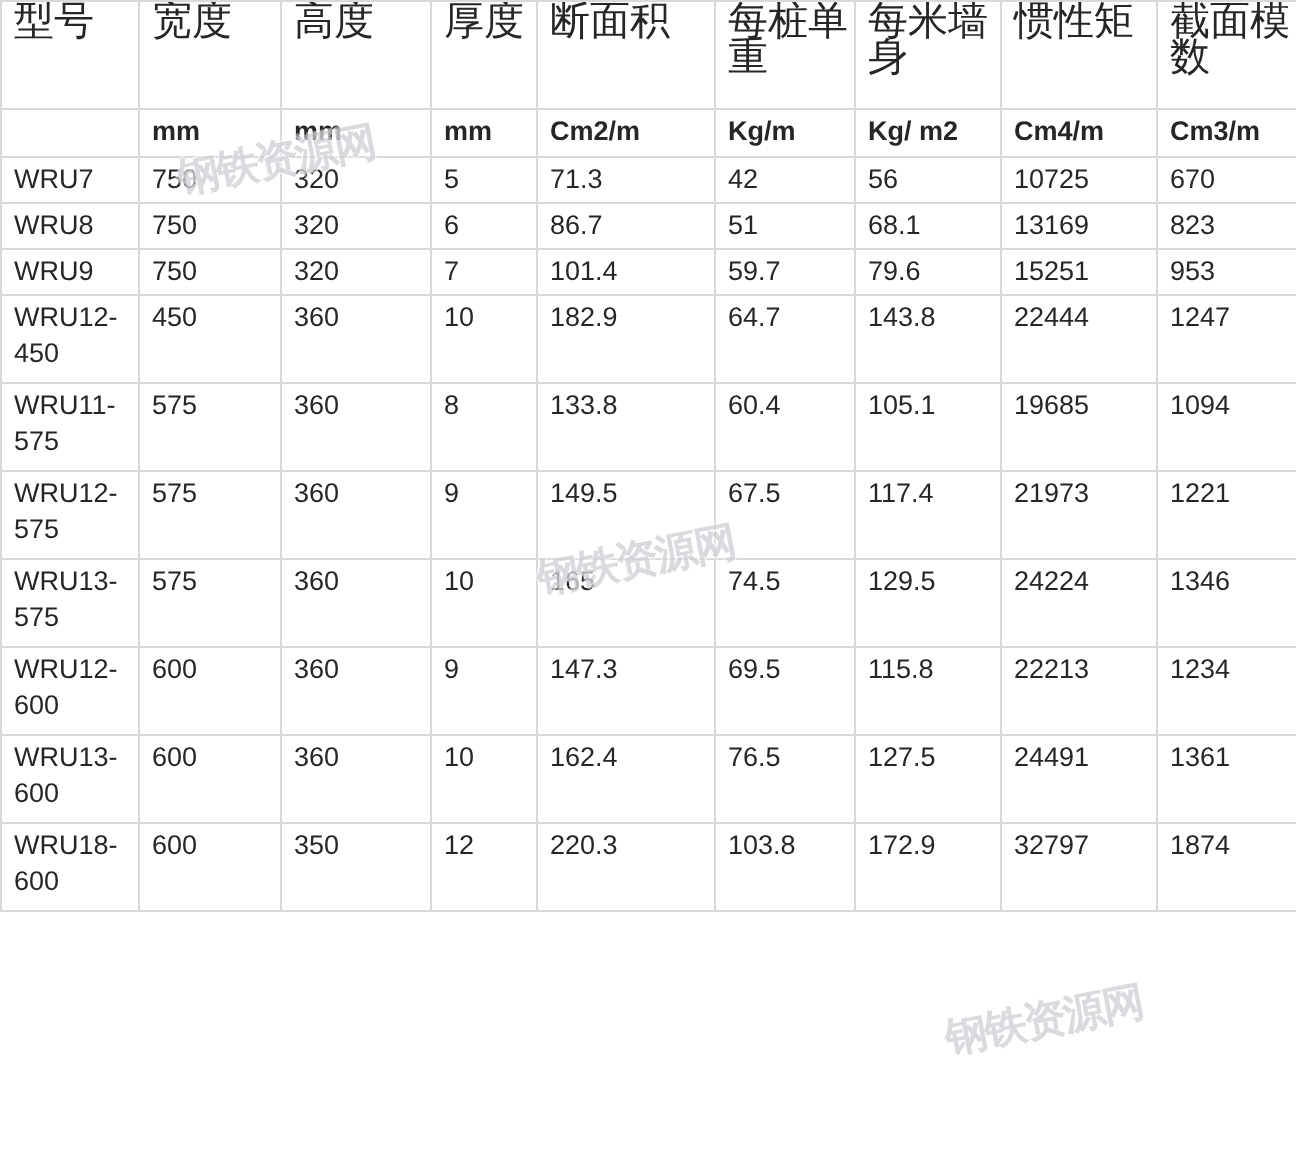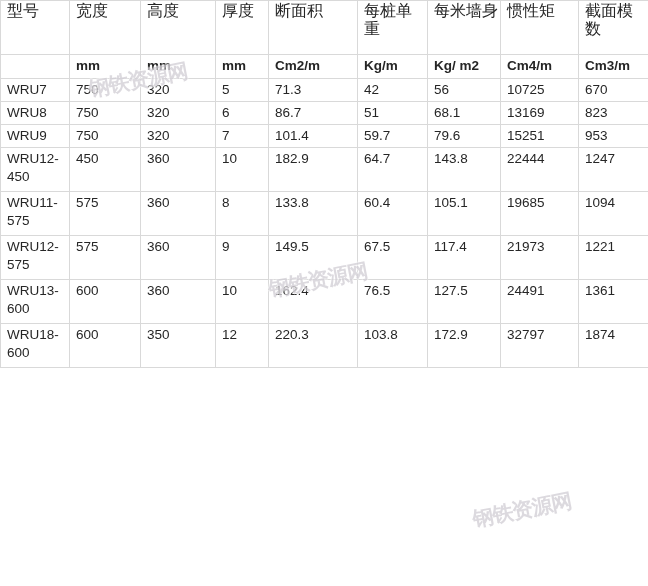--- a/index.html
+++ b/index.html
@@ -42,21 +42,21 @@
     font-size: 13.5px;
     line-height: 17px;
     word-wrap: break-word;
     overflow: hidden;
   }
   #spec-table tr.hdr-cn td {
     height: 18px;
     line-height: 18px;
     padding-top: 1px;
     padding-bottom: 16px;
-    font-size: 16px;
+    font-size: 20px;
   }
   #spec-table tr.hdr-en td {
     height: 38px;
     padding-top: 3px;
   }
   #spec-table tr.hdr-unit td {
     height: 21px;
     line-height: 19px;
     padding-top: 1px;
     padding-bottom: 1px;
@@ -192,20 +192,42 @@
         <td>575</td>
         <td>360</td>
         <td>9</td>
         <td>149.5</td>
         <td>67.5</td>
         <td>117.4</td>
         <td>21973</td>
         <td>1221</td>
       </tr>
       <tr class="data-row tall">
+        <td>WRU13-575</td>
+        <td>575</td>
+        <td>360</td>
+        <td>10</td>
+        <td>165</td>
+        <td>74.5</td>
+        <td>129.5</td>
+        <td>24224</td>
+        <td>1346</td>
+      </tr>
+      <tr class="data-row tall">
+        <td>WRU12-600</td>
+        <td>600</td>
+        <td>360</td>
+        <td>9</td>
+        <td>147.3</td>
+        <td>69.5</td>
+        <td>115.8</td>
+        <td>22213</td>
+        <td>1234</td>
+      </tr>
+      <tr class="data-row tall">
         <td>WRU13-600</td>
         <td>600</td>
         <td>360</td>
         <td>10</td>
         <td>162.4</td>
         <td>76.5</td>
         <td>127.5</td>
         <td>24491</td>
         <td>1361</td>
       </tr>

